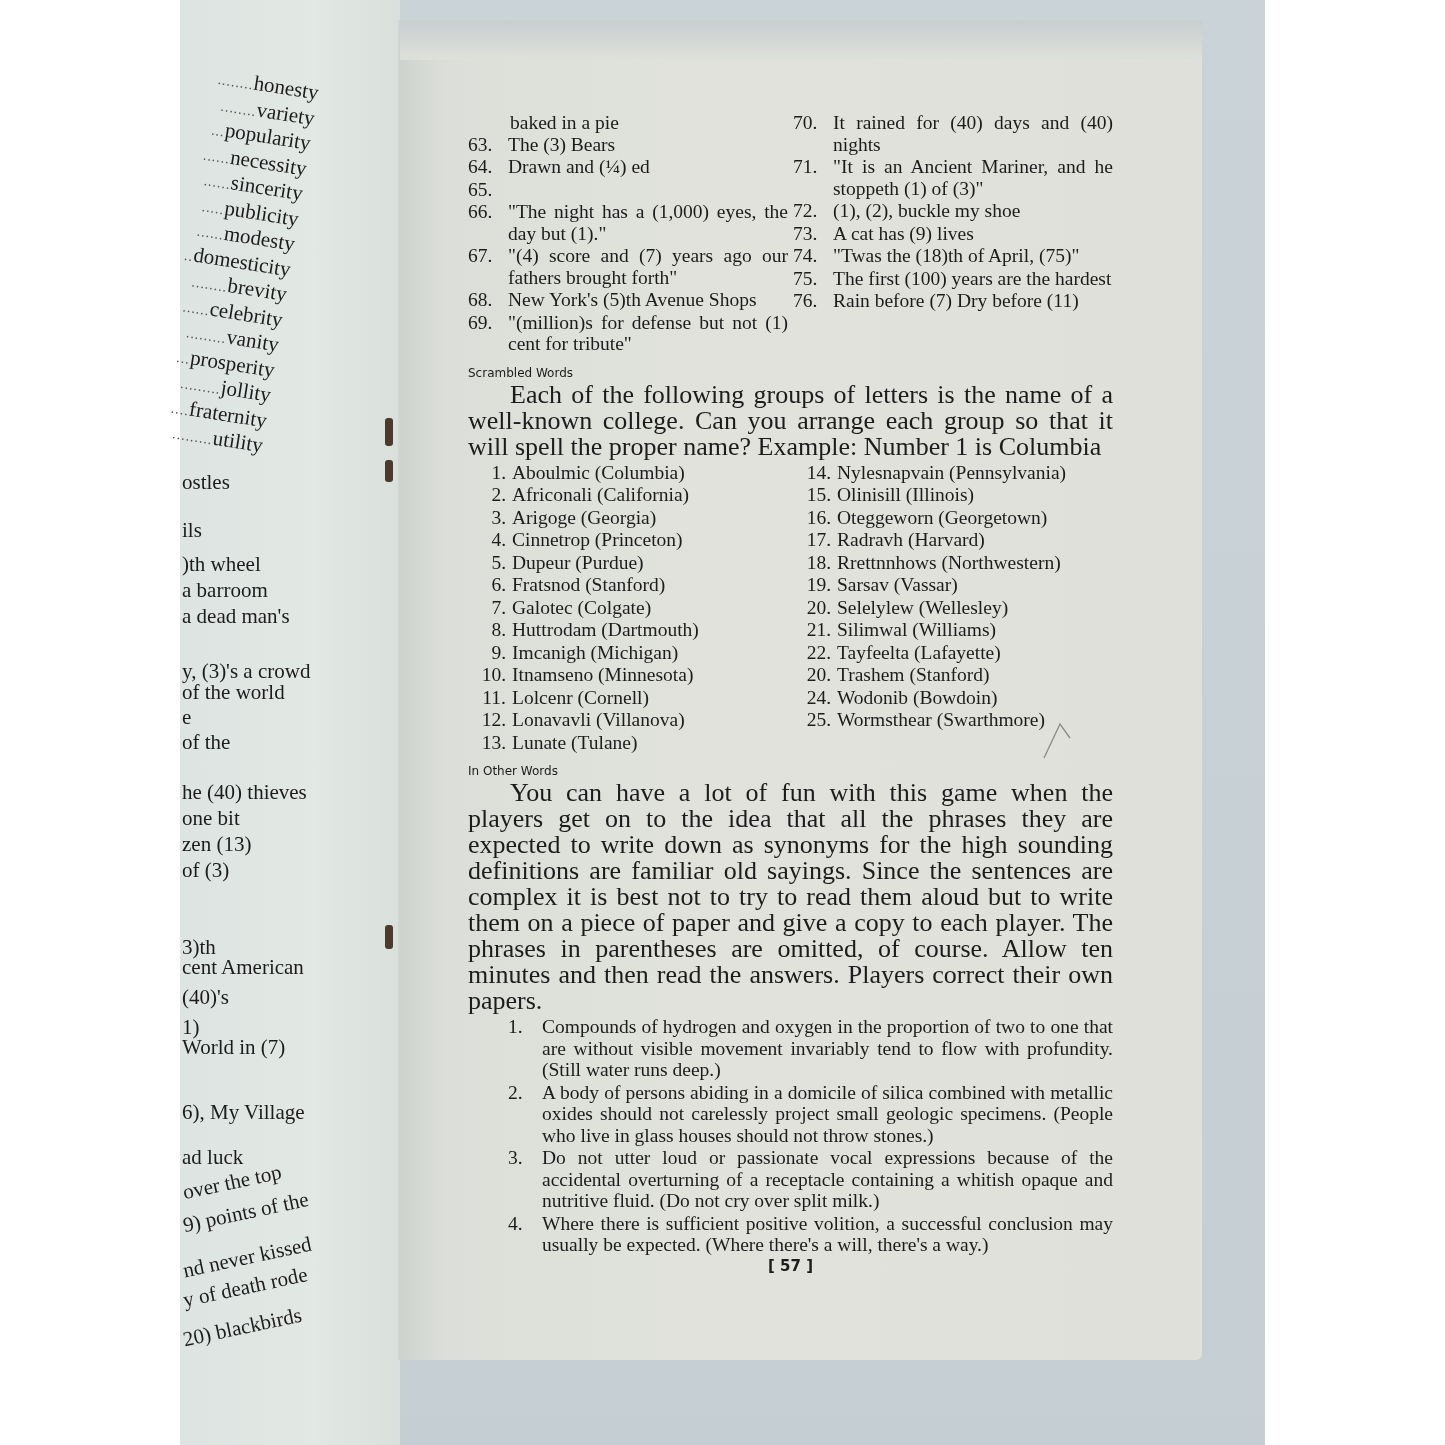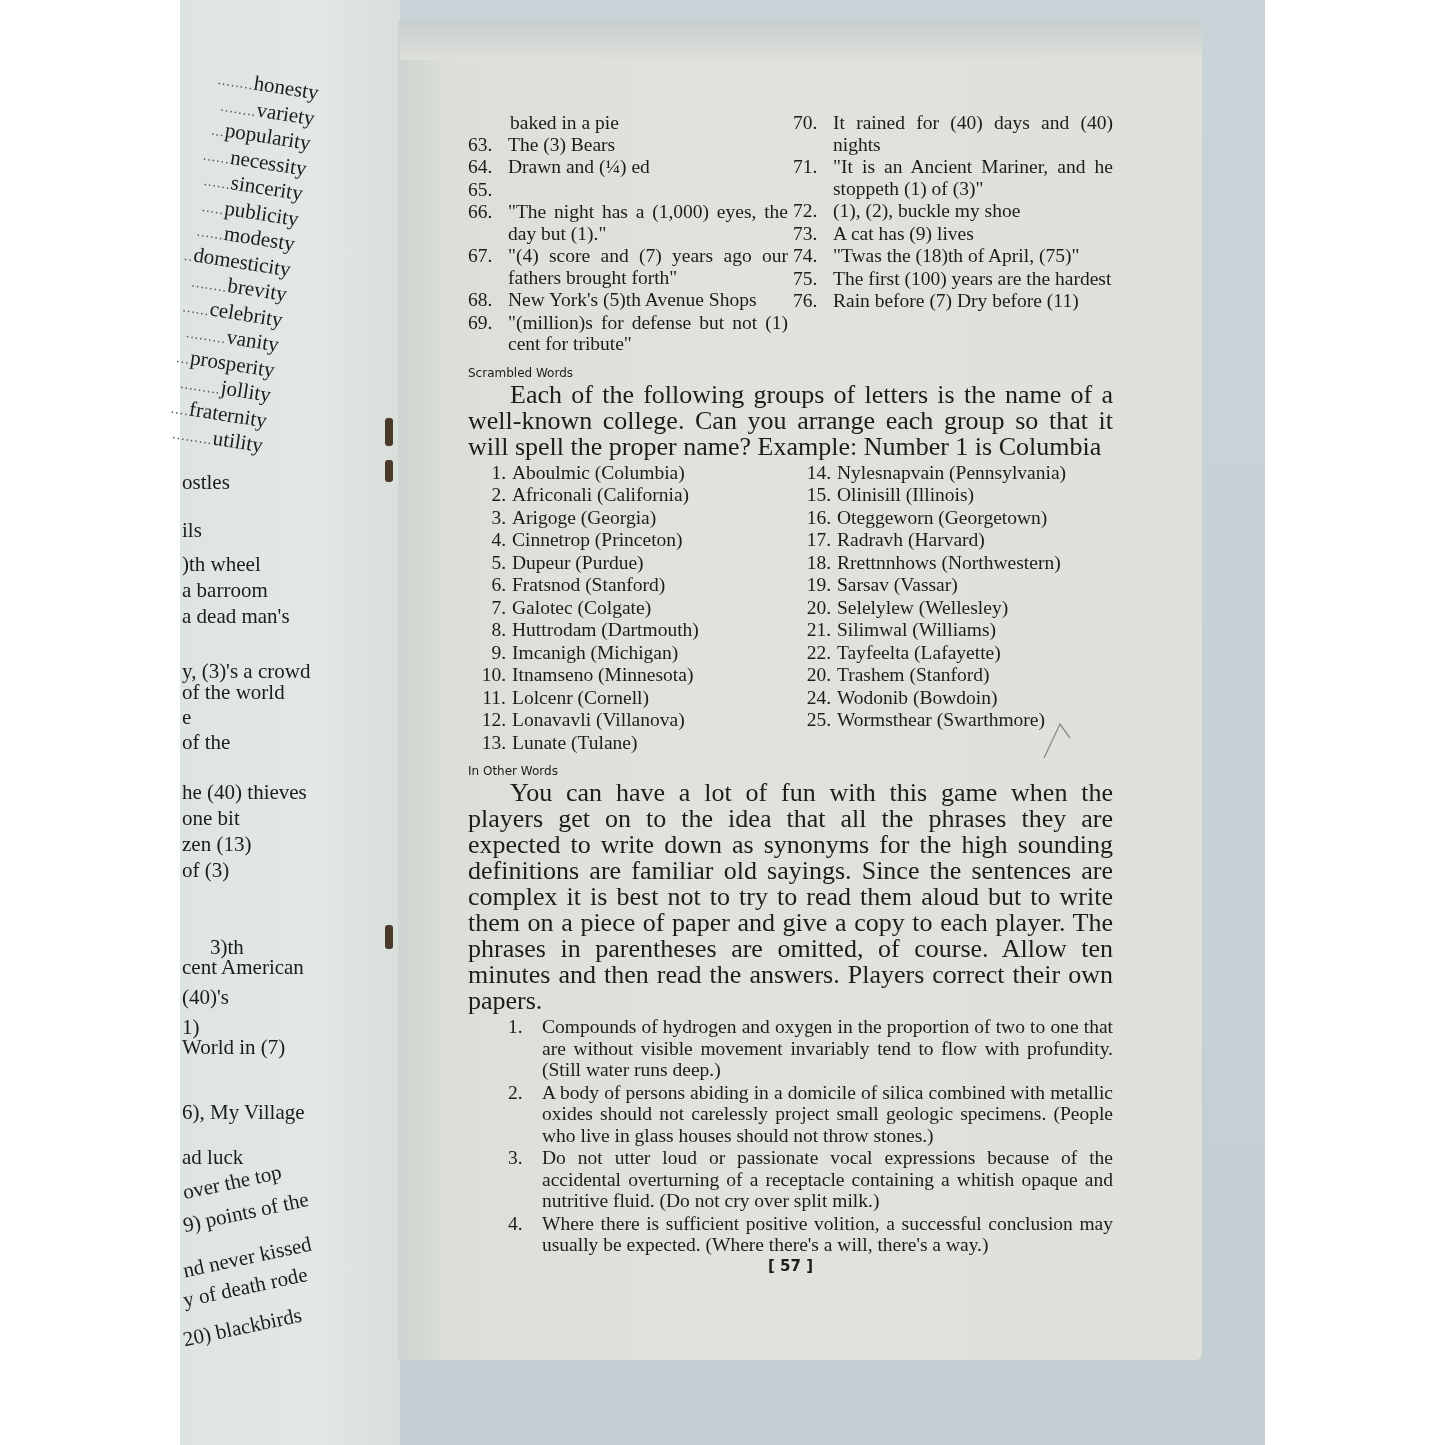--- a/index.html
+++ b/index.html
@@ -284,21 +284,21 @@
 <div class="lp-frag" style="top: 578px;">a barroom</div>
 <div class="lp-frag" style="top: 604px;">a dead man's</div>
 <div class="lp-frag" style="top: 659px;">y, (3)'s a crowd</div>
 <div class="lp-frag" style="top: 680px;">of the world</div>
 <div class="lp-frag" style="top: 705px;">e</div>
 <div class="lp-frag" style="top: 730px;">of the</div>
 <div class="lp-frag" style="top: 780px;">he (40) thieves</div>
 <div class="lp-frag" style="top: 806px;">one bit</div>
 <div class="lp-frag" style="top: 832px;">zen (13)</div>
 <div class="lp-frag" style="top: 858px;">of (3)</div>
-<div class="lp-frag" style="top: 935px; margin-left: 28px;">3)th</div>
+<div class="lp-frag" style="top: 935px;">3)th</div>
 <div class="lp-frag" style="top: 955px;">cent American</div>
 <div class="lp-frag" style="top: 985px;">(40)'s</div>
 <div class="lp-frag" style="top: 1015px;">1)</div>
 <div class="lp-frag" style="top: 1035px;">World in (7)</div>
 <div class="lp-frag" style="top: 1100px;">6), My Village</div>
 <div class="lp-frag" style="top: 1145px;">ad luck</div>
 <div class="lp-frag" style="top: 1170px; transform: rotate(-12deg);">over the top</div>
 <div class="lp-frag" style="top: 1200px; transform: rotate(-12deg);">9) points of the</div>
 <div class="lp-frag" style="top: 1245px; transform: rotate(-12deg);">nd never kissed</div>
 <div class="lp-frag" style="top: 1275px; transform: rotate(-12deg);">y of death rode</div>

